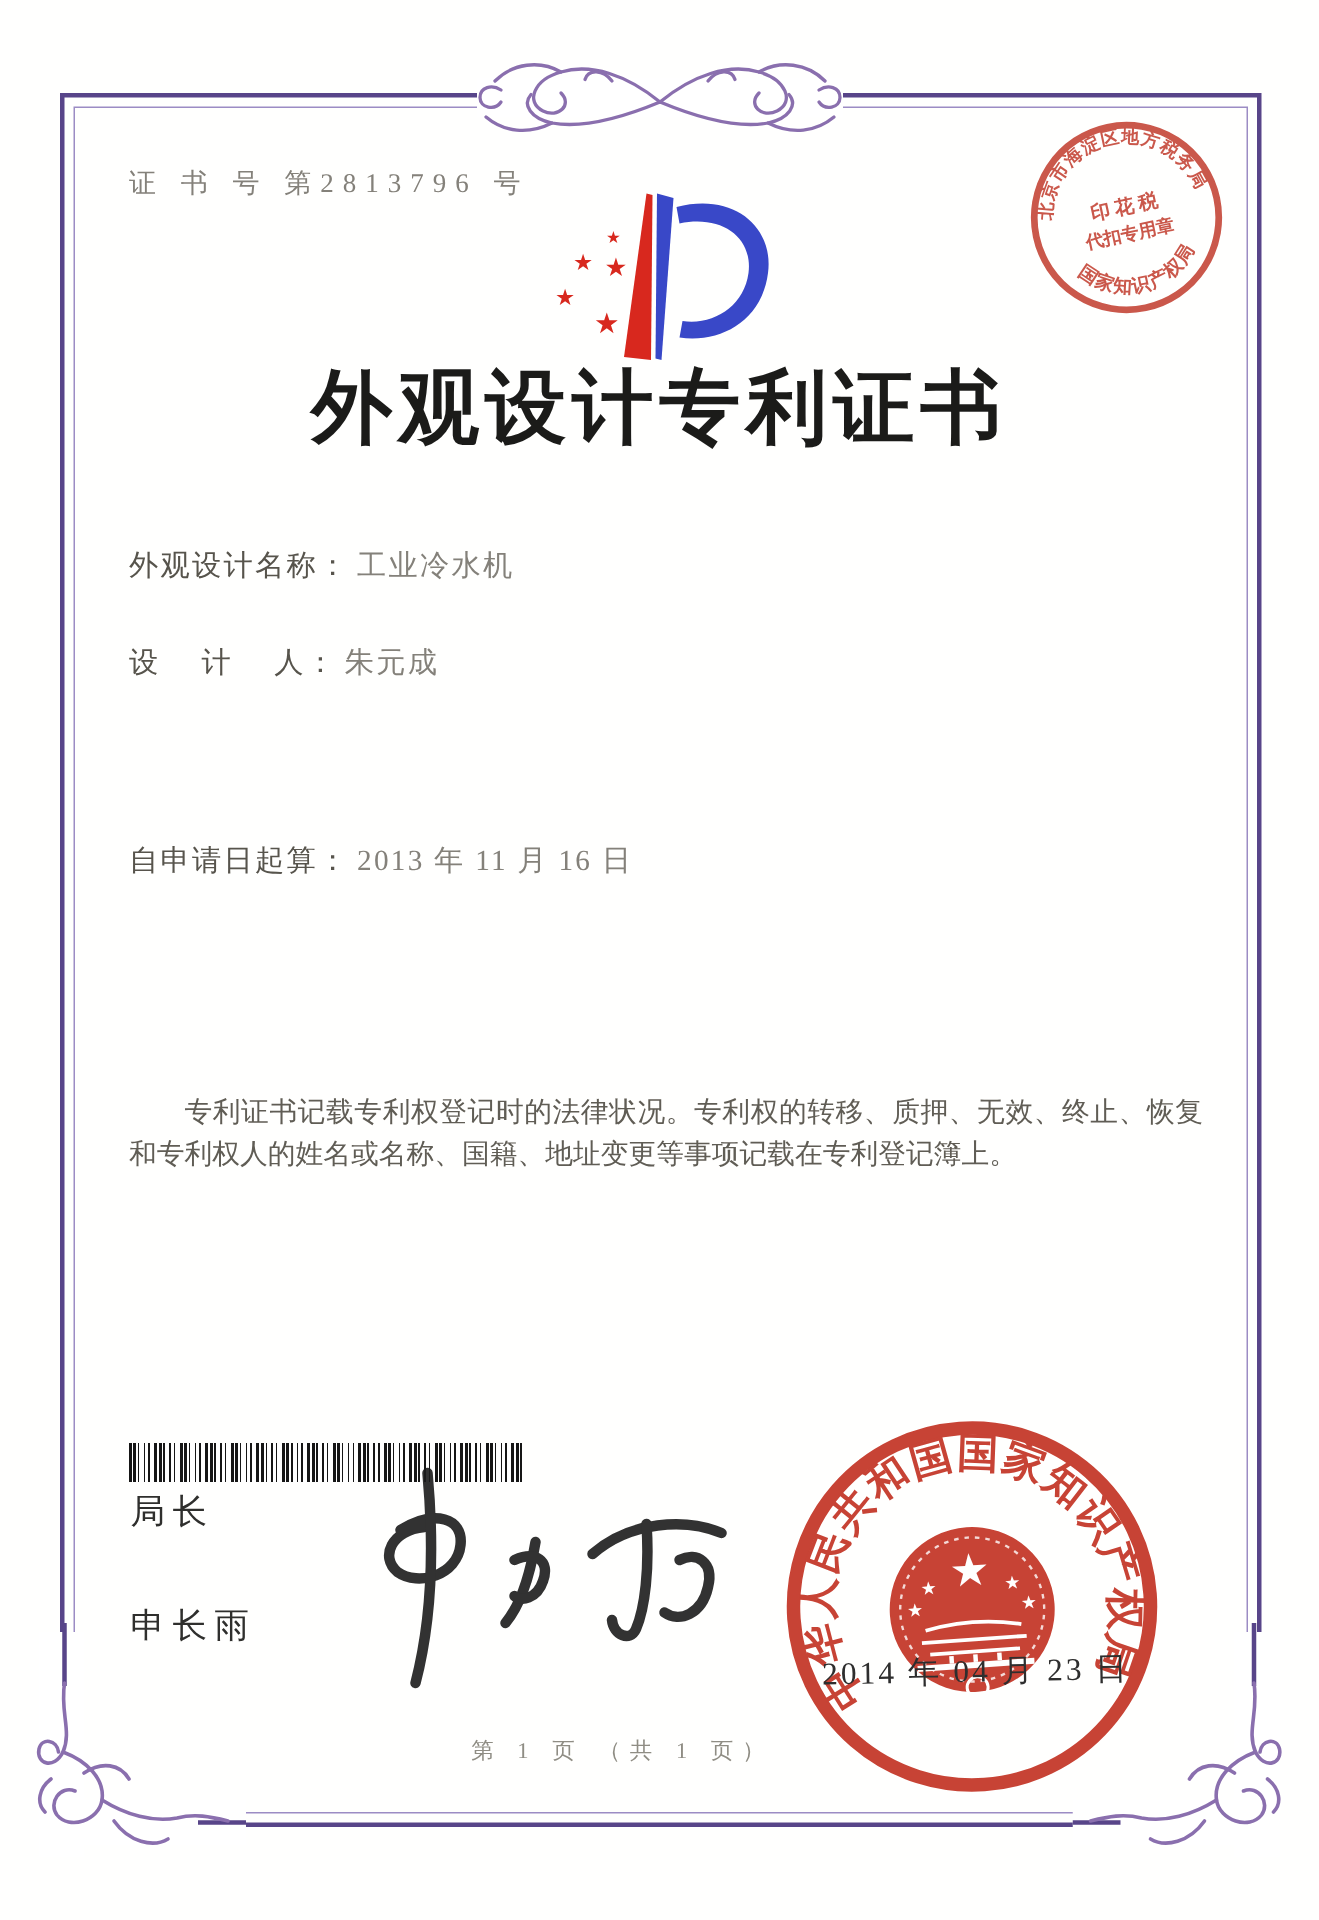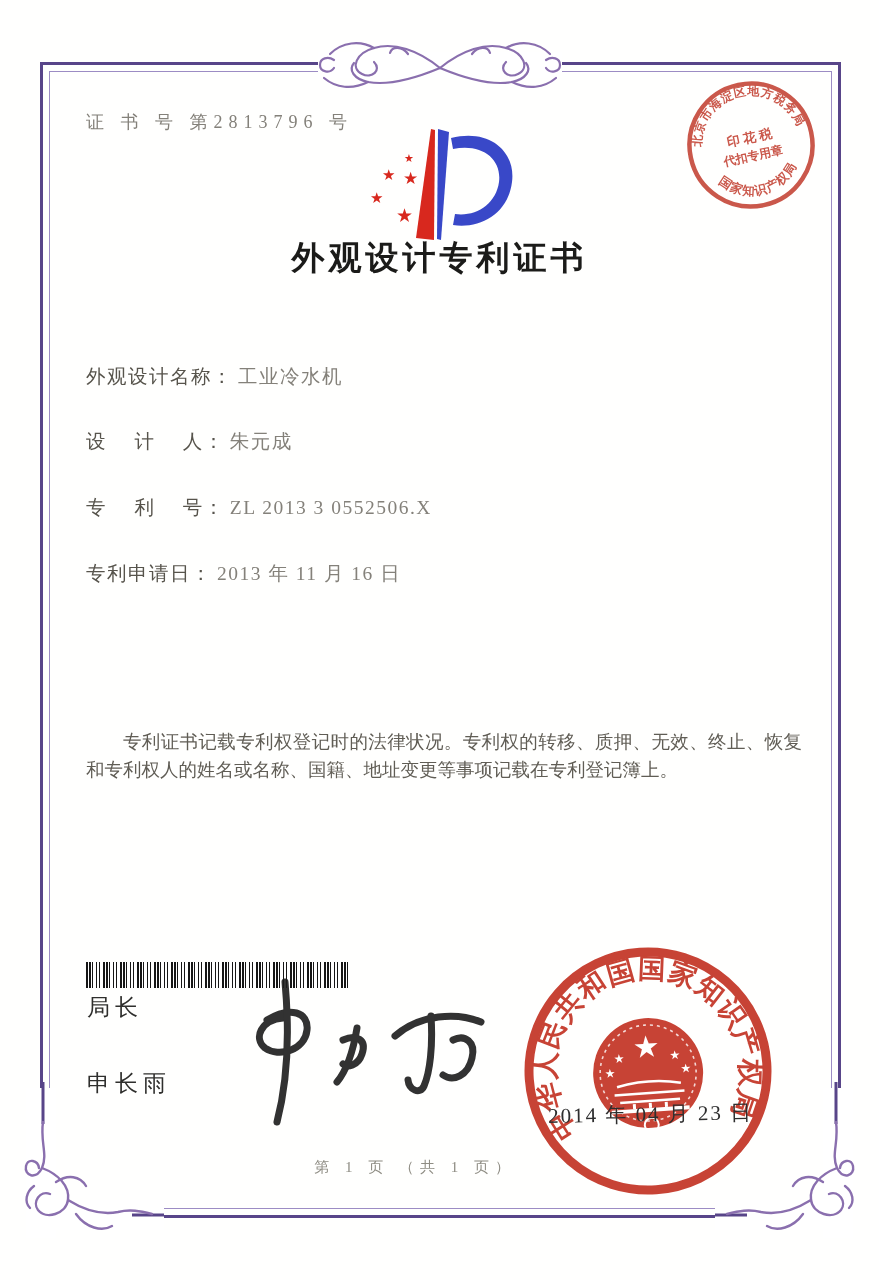--- a/index.html
+++ b/index.html
@@ -11,21 +11,21 @@
   .frame-inner{position:absolute;left:49px;top:71px;width:783px;height:1138px;
                border:1px solid #9c8cc4;box-sizing:border-box;}
   .flourish{position:absolute;pointer-events:none;}
   .fl-top{left:290px;top:20px;width:300px;height:80px;}
   .fl-bl{left:14px;top:1082px;width:150px;height:162px;}
   .fl-br{left:715px;top:1082px;width:150px;height:162px;transform:scaleX(-1);}
   
   .cert-no{position:absolute;left:86px;top:110px;font-size:18px;letter-spacing:6px;color:#84817a;}
   .logo{position:absolute;left:352px;top:126px;width:170px;height:118px;}
   .title{position:absolute;left:0;top:236px;width:879px;text-align:center;
-         font-size:33px;font-weight:600;letter-spacing:4px;color:#1b1b19;}
+         font-size:54px;font-weight:600;letter-spacing:4px;color:#1b1b19;}
   .field{position:absolute;left:86px;font-size:19.5px;letter-spacing:1.5px;color:#57544c;white-space:nowrap;}
   .field .val{color:#84817a;padding-left:5px;}
   .f1{top:363px}.f2{top:428px}.f3{top:494px}.f4{top:560px}.f5{top:626px}.f6{top:692px}
   .body-text{position:absolute;left:86px;top:729px;width:716px;font-size:18.5px;
              line-height:27.6px;color:#605d55;text-align:justify;}
   .body-text p{margin:0;text-indent:2em;}
   .barcode{position:absolute;left:86px;top:962px;width:262px;height:26px;
            background:repeating-linear-gradient(90deg,#161616 0 2px,#fff 2px 3px,#161616 3px 5px,
            #fff 5px 6px,#161616 6px 7px,#fff 7px 10px,#161616 10px 11px,#fff 11px 13px,#161616 13px 14px,#fff 14px 17px);}
   .signer{position:absolute;left:87px;font-family:"Liberation Sans","DejaVu Sans",sans-serif;
@@ -102,22 +102,21 @@
     <text x="30" y="54" font-size="15" fill="#d8281e">★</text>
     <text x="51" y="58" font-size="17" fill="#d8281e">★</text>
     <text x="18" y="77" font-size="15" fill="#d8281e">★</text>
     <text x="44" y="96" font-size="19" fill="#d8281e">★</text>
   </svg>
 
   <div class="title">外观设计专利证书</div>
 
   <div class="field f1"><span>外观设计名称：</span><span class="val">工业冷水机</span></div>
   <div class="field f2"><span>设　 计 　人：</span><span class="val">朱元成</span></div>
-  <div class="field f3"><span>专　 利 　号：</span><span class="val">ZL 2013 3 0552506.X</span></div>
-  <div class="field f4"><span>专利申请日：</span><span class="val">2013 年 11 月 16 日</span></div>
+  <div class="field f4"><span>自申请日起算：</span><span class="val">2013 年 11 月 16 日</span></div>
 
   <div class="body-text">
     <p>专利证书记载专利权登记时的法律状况。专利权的转移、质押、无效、终止、恢复和专利权人的姓名或名称、国籍、地址变更等事项记载在专利登记簿上。</p>
   </div>
 
   <div class="barcode"></div>
 
   <div class="signer signer-title">局长</div>
   <div class="signer signer-name">申长雨</div>
 

